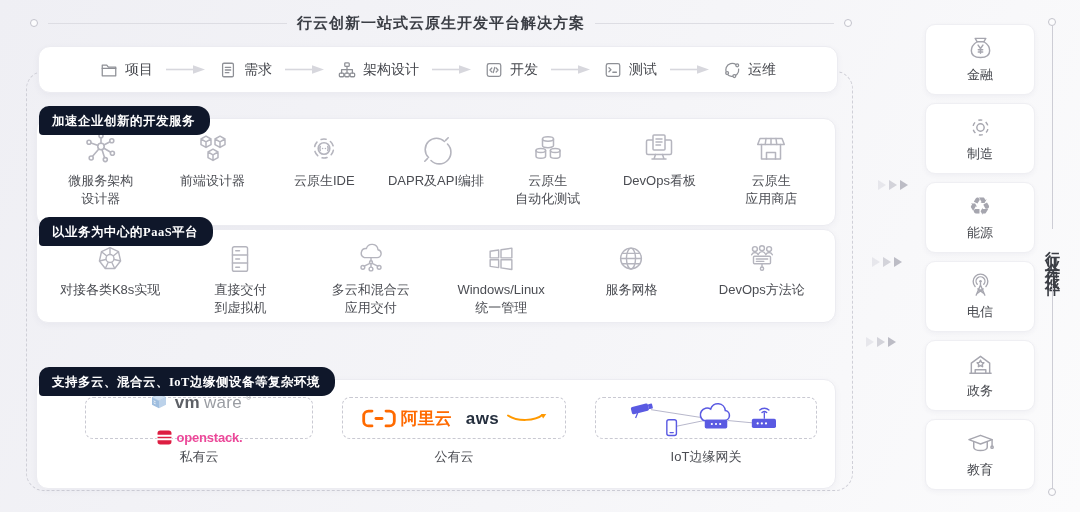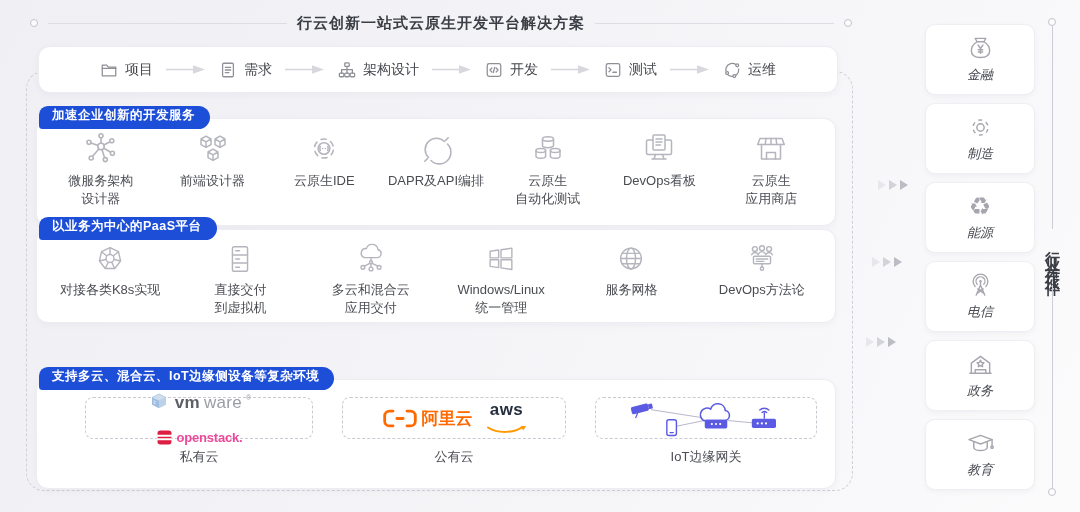--- a/index.html
+++ b/index.html
@@ -20,50 +20,50 @@
   .card{position:absolute;background:#fff;border:1px solid #ececf1;border-radius:12px;box-shadow:0 2px 6px rgba(70,70,110,.05);}
   .card::after{content:"";position:absolute;left:9px;right:9px;bottom:-7px;height:14px;background:#f3f3f7;border:1px solid #e9e9ee;border-radius:10px;z-index:-1;}
   .workflow-card{left:38px;top:46px;width:800px;height:47px;display:flex;align-items:center;justify-content:center;}
   .wf-step{display:flex;align-items:center;gap:7px;}
   .wf-label{font-size:14px;font-weight:500;color:#45474d;white-space:nowrap;}
   .wf-arrow{margin:0 13px;display:block;}
   
   .section-1{left:36px;top:118px;width:800px;height:108px;}
   .section-2{left:36px;top:229px;width:800px;height:94px;}
   .section-3{left:36px;top:371px;width:800px;height:110px;margin-top:8px;}
-  .badge{position:absolute;top:-13px;left:2px;background:#1d4ed8;color:#fff;font-size:12.5px;font-weight:700;
-         padding:1px 15px 5px 13px;border-radius:10px 13px 13px 4px;letter-spacing:.5px;z-index:2;white-space:nowrap;}
+  .badge{position:absolute;top:-13px;left:2px;background:#0f172a;color:#fff;font-size:12.5px;font-weight:700;
+         padding:7px 15px 5px 13px;border-radius:10px 13px 13px 4px;letter-spacing:.5px;z-index:2;white-space:nowrap;font-family:Liberation Serif, serif;}
   .items-row{display:flex;justify-content:space-evenly;align-items:flex-start;padding:12px 8px 0;}
   .svc-item{display:flex;flex-direction:column;align-items:center;gap:5px;flex:1;}
   .svc-label{font-size:13px;color:#4b4d53;line-height:1.4;text-align:center;white-space:pre-line;}
   
   .env-row{display:flex;justify-content:space-between;padding:17px 18px 0 48px;}
   .env{display:flex;flex-direction:column;align-items:center;gap:9px;}
   .env-box{height:42px;border:1px dashed #c9c9d2;border-radius:8px;background:#fff;display:flex;align-items:center;justify-content:center;gap:14px;}
   .env-box.b1{width:228px;flex-direction:column;}.env-box.b2{width:224px;}.env-box.b3{width:222px;}
   .env-caption{font-size:13px;color:#4b4d53;}
   
   .logo{display:flex;align-items:center;gap:4px;white-space:nowrap;}
   .vm-bold{font-size:17px;font-weight:700;color:#5d6066;letter-spacing:.3px;}
   .vm-light{font-size:17px;color:#9a9da3;letter-spacing:.3px;}
   .vm-reg{font-size:7px;color:#9a9da3;align-self:flex-start;margin-top:3px;}
   .os-text{font-size:13px;font-weight:700;color:#ec4899;letter-spacing:-.2px;}
   .ali-text{font-size:17px;font-weight:700;color:#FF6A00;}
-  .aws-wrap{display:flex;flex-direction:column;align-items:center;line-height:1;gap:8px;}
+  .aws-wrap{display:flex;align-items:center;line-height:1;gap:8px;}
   .aws-text{font-size:17px;font-weight:700;color:#252F3E;letter-spacing:.5px;}
   
   .chev-group{position:absolute;display:flex;gap:3px;align-items:center;}
   .chev{width:0;height:0;border-top:5.5px solid transparent;border-bottom:5.5px solid transparent;border-left:8px solid #aeaeb9;}
   .chev.c1{opacity:.22;}.chev.c2{opacity:.5;}.chev.c3{opacity:.82;}
   .cg1{left:878px;top:180px;}.cg2{left:872px;top:257px;}.cg3{left:866px;top:337px;}
   
   .sidebar{position:absolute;left:925px;top:24px;width:110px;height:466px;display:flex;flex-direction:column;justify-content:space-between;}
   .sb-card{position:relative;height:71px;background:#fff;border:1px solid #efeff3;border-radius:10px;
            display:flex;flex-direction:column;align-items:center;justify-content:center;gap:4px;
-           box-shadow:0 2px 5px rgba(70,70,110,.05);font-style:italic;}
+           box-shadow:0 2px 5px rgba(70,70,110,.05);}
   .sb-card::after{content:"";position:absolute;left:-5px;right:5px;bottom:-5px;height:16px;background:#f2f2f6;border:1px solid #e9e9ee;border-radius:9px;z-index:-1;}
   .sb-label{font-size:13px;font-weight:500;color:#46484e;}
   
   .rail{position:absolute;left:1044px;top:18px;width:16px;height:478px;display:flex;flex-direction:column;align-items:center;}
   .vline{width:1px;background:#cdcdd5;flex:1;}
   .rail-title{font-size:15px;font-weight:700;color:#3b3e45;writing-mode:vertical-rl;letter-spacing:6px;padding:10px 0;}
   svg{display:block;}
   .recycle-glyph{font-size:25px;line-height:26px;color:#a6a6af;font-family:"DejaVu Sans",sans-serif;}
 </style>
 </head>

